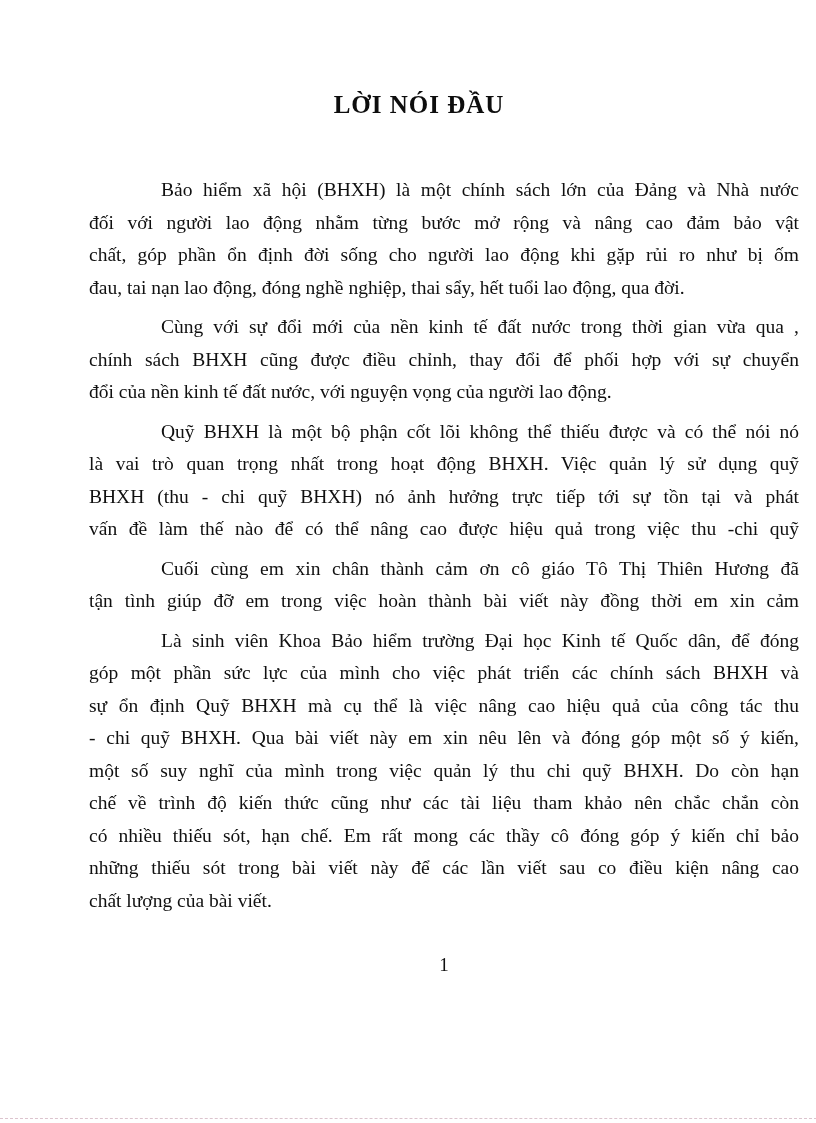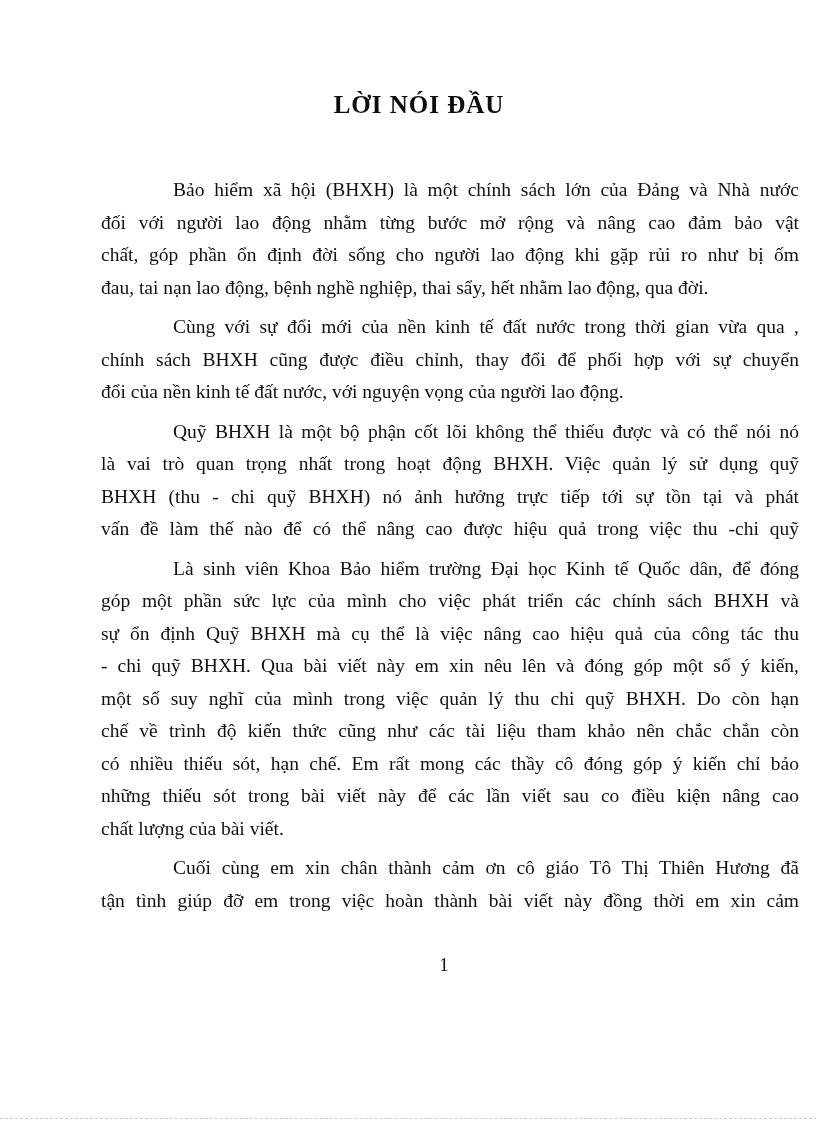--- a/index.html
+++ b/index.html
@@ -25,21 +25,21 @@
     font-weight: bold;
     letter-spacing: 1px;
     color: #0d0d0d;
   }
   .content {
     margin-top: 54px;
     padding-left: 78px;
     padding-right: 28px;
   }
   .para {
-    margin: 0 0 7px 12px;
+    margin: 0 0 7px 0;
   }
   .line {
     font-size: 19.5px;
     line-height: 32.5px;
     text-align: justify;
     text-align-last: justify;
     white-space: normal;
     overflow: hidden;
     height: 32.5px;
   }
@@ -74,51 +74,51 @@
 <div class="page">
 
   <div class="doc-title">LỜI NÓI ĐẦU</div>
 
   <div class="content">
 
     <div class="para">
       <div class="line indent">Bảo hiểm xã hội (BHXH) là một chính sách lớn của Đảng và Nhà nước</div>
       <div class="line">đối với người lao động nhằm từng bước mở rộng và nâng cao đảm bảo vật</div>
       <div class="line">chất, góp phần ổn định đời sống cho người lao động khi gặp rủi ro như bị ốm</div>
-      <div class="line para-end">đau, tai nạn lao động, bệnh nghề nghiệp, thai sẩy, hết nhằm lao động, qua đời.</div>
+      <div class="line para-end">đau, tai nạn lao động, đóng nghề nghiệp, thai sẩy, hết tuổi lao động, qua đời.</div>
     </div>
 
     <div class="para">
       <div class="line indent">Cùng với sự đổi mới của nền kinh tế đất nước trong thời gian vừa qua ,</div>
       <div class="line">chính sách BHXH cũng được điều chỉnh, thay đổi để phối hợp với sự chuyển</div>
       <div class="line para-end">đổi của nền kinh tế đất nước, với nguyện vọng của người lao động.</div>
     </div>
 
     <div class="para">
       <div class="line indent">Quỹ BHXH là một bộ phận cốt lõi không thể thiếu được và có thể nói nó</div>
       <div class="line">là vai trò quan trọng nhất trong hoạt động BHXH. Việc quản lý sử dụng quỹ</div>
       <div class="line">BHXH (thu - chi quỹ BHXH) nó ảnh hưởng trực tiếp tới sự tồn tại và phát</div>
       <div class="line">vấn đề làm thế nào để có thể nâng cao được hiệu quả trong việc thu -chi quỹ</div>
     </div>
 
     <div class="para">
+      <div class="line indent">Cuối cùng em xin chân thành cảm ơn cô giáo Tô Thị Thiên Hương đã</div>
+      <div class="line">tận tình giúp đỡ em trong việc hoàn thành bài viết này đồng thời em xin cảm</div>
+    </div>
+
+    <div class="para">
       <div class="line indent">Là sinh viên Khoa Bảo hiểm trường Đại học Kinh tế Quốc dân, để đóng</div>
       <div class="line">góp một phần sức lực của mình cho việc phát triển các chính sách BHXH và</div>
       <div class="line">sự ổn định Quỹ BHXH mà cụ thể là việc nâng cao hiệu quả của công tác thu</div>
       <div class="line">- chi quỹ BHXH. Qua bài viết này em xin nêu lên và đóng góp một số ý kiến,</div>
       <div class="line">một số suy nghĩ của mình trong việc quản lý thu chi quỹ BHXH. Do còn hạn</div>
       <div class="line">chế về trình độ kiến thức cũng như các tài liệu tham khảo nên chắc chắn còn</div>
       <div class="line">có nhiều thiếu sót, hạn chế. Em rất mong các thầy cô đóng góp ý kiến chỉ bảo</div>
       <div class="line">những thiếu sót trong bài viết này để các lần viết sau co điều kiện nâng cao</div>
       <div class="line para-end">chất lượng của bài viết.</div>
-    </div>
-
-    <div class="para">
-      <div class="line indent">Cuối cùng em xin chân thành cảm ơn cô giáo Tô Thị Thiên Hương đã</div>
-      <div class="line">tận tình giúp đỡ em trong việc hoàn thành bài viết này đồng thời em xin cảm</div>
     </div>
 
   </div>
 
   <div class="footer">
     <div class="page-number">1</div>
   </div>
 
   <div class="margin-marker"></div>
 

